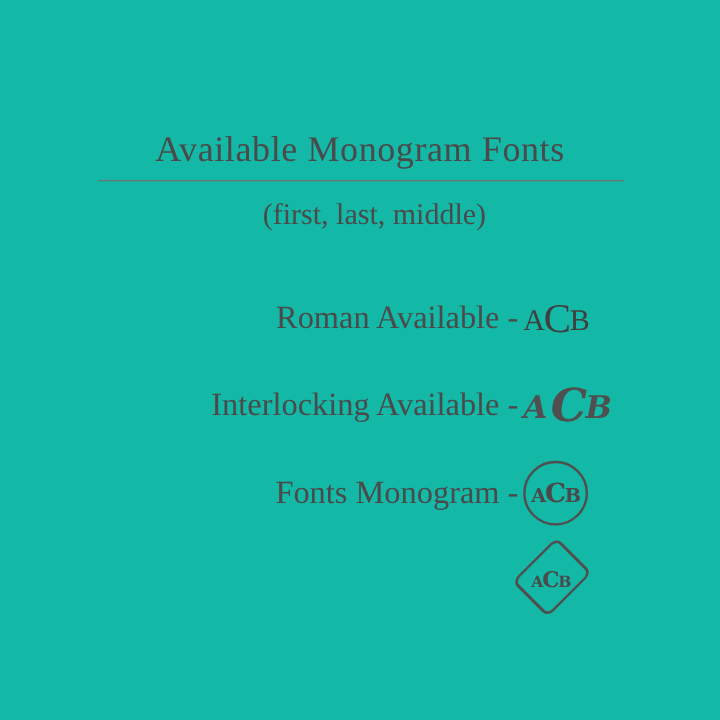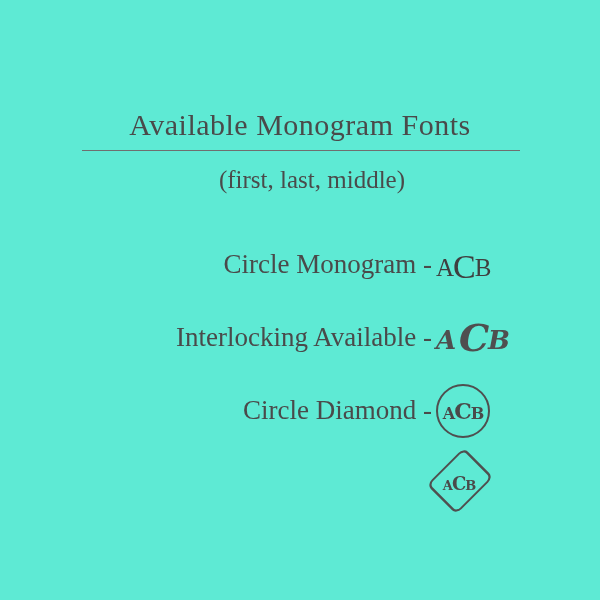--- a/index.html
+++ b/index.html
@@ -11,21 +11,21 @@
     height: 600px;
     background: #ffffff;
     font-family: "Liberation Serif", serif;
     color: #3a3a3a;
     overflow: hidden;
   }
   .page {
     position: relative;
     width: 600px;
     height: 600px;
-    background: #5eead4;
+    background: #14b8a6;
   }
   .title {
     position: absolute;
     top: 108px;
     left: 0;
     width: 600px;
     text-align: center;
     font-size: 30px;
     letter-spacing: 0.5px;
     color: #4a4a4a;
@@ -168,21 +168,21 @@
 
 <div class="page">
 
   <div class="title">Available Monogram Fonts</div>
   <div class="title-rule"></div>
   <div class="subtitle">(first, last, middle)</div>
 
   <div class="rows">
 
     <div class="row">
-      <div class="row-label">Circle Monogram -</div>
+      <div class="row-label">Roman Available -</div>
       <div class="row-sample">
         <div class="roman">
           <span class="side">A</span>
           <span class="mid">C</span>
           <span class="side">B</span>
         </div>
       </div>
     </div>
 
     <div class="row">
@@ -190,21 +190,21 @@
       <div class="row-sample">
         <div class="interlock">
           <span class="l1">A</span>
           <span class="l2">C</span>
           <span class="l3">B</span>
         </div>
       </div>
     </div>
 
     <div class="row">
-      <div class="row-label">Circle Diamond -</div>
+      <div class="row-label">Fonts Monogram -</div>
       <div class="row-sample">
         <div class="circle-mono">
           <span class="letters">
             <span class="side">A</span>
             <span class="mid">C</span>
             <span class="side">B</span>
           </span>
         </div>
       </div>
     </div>

